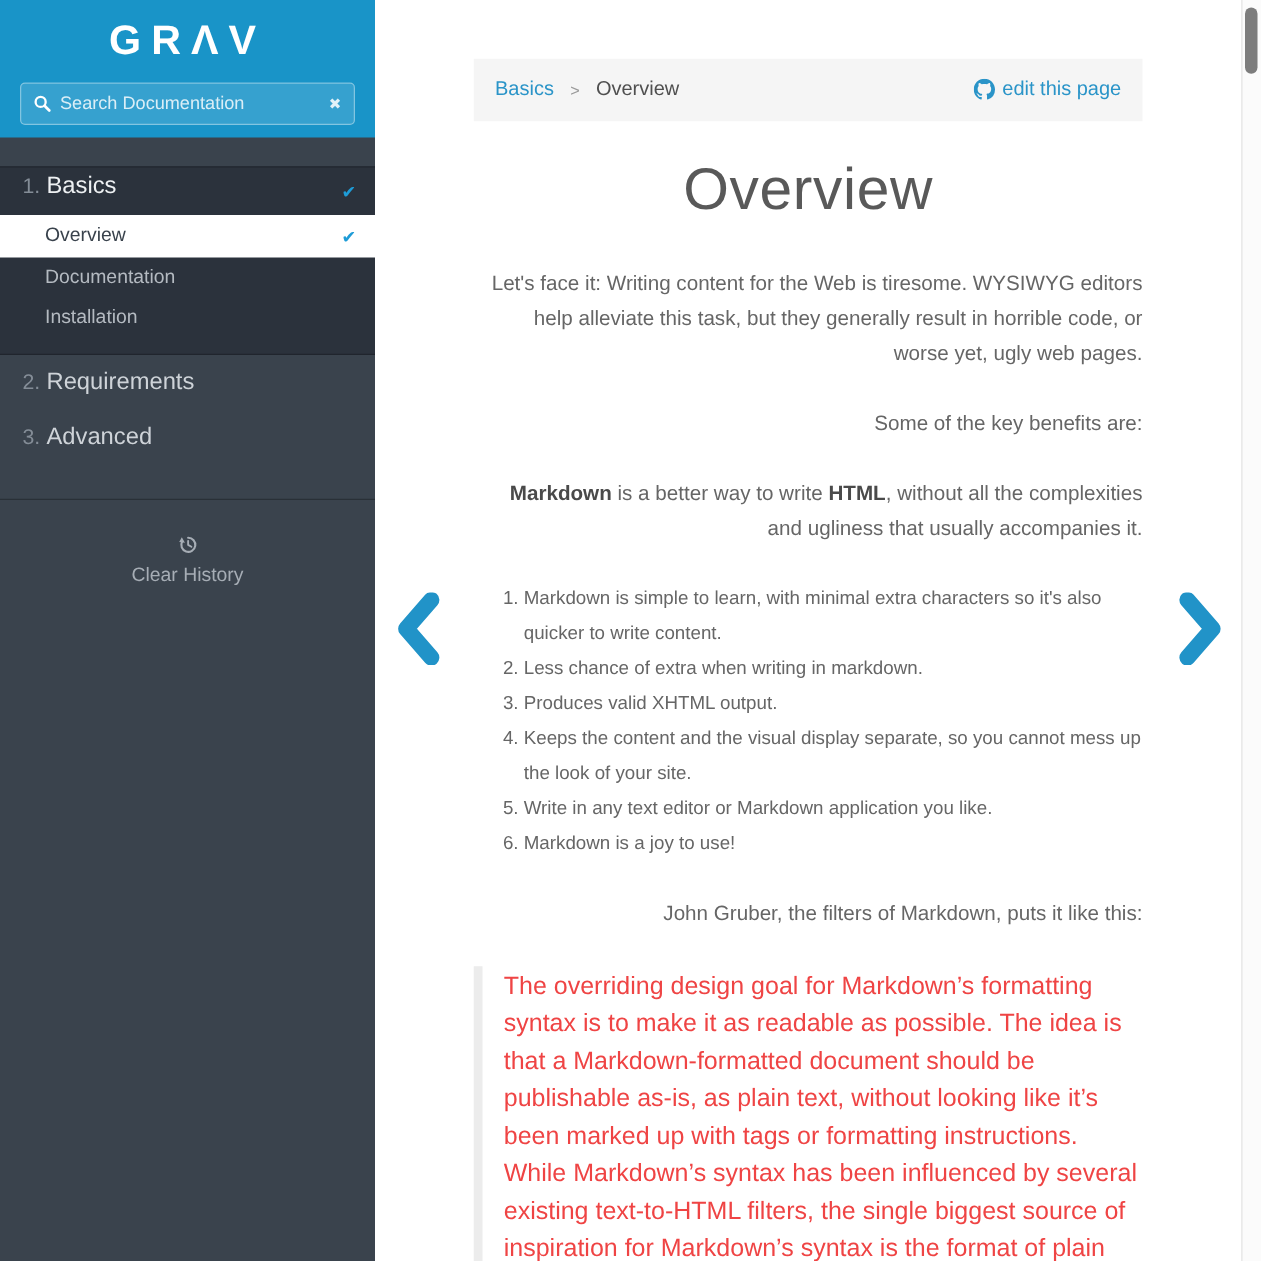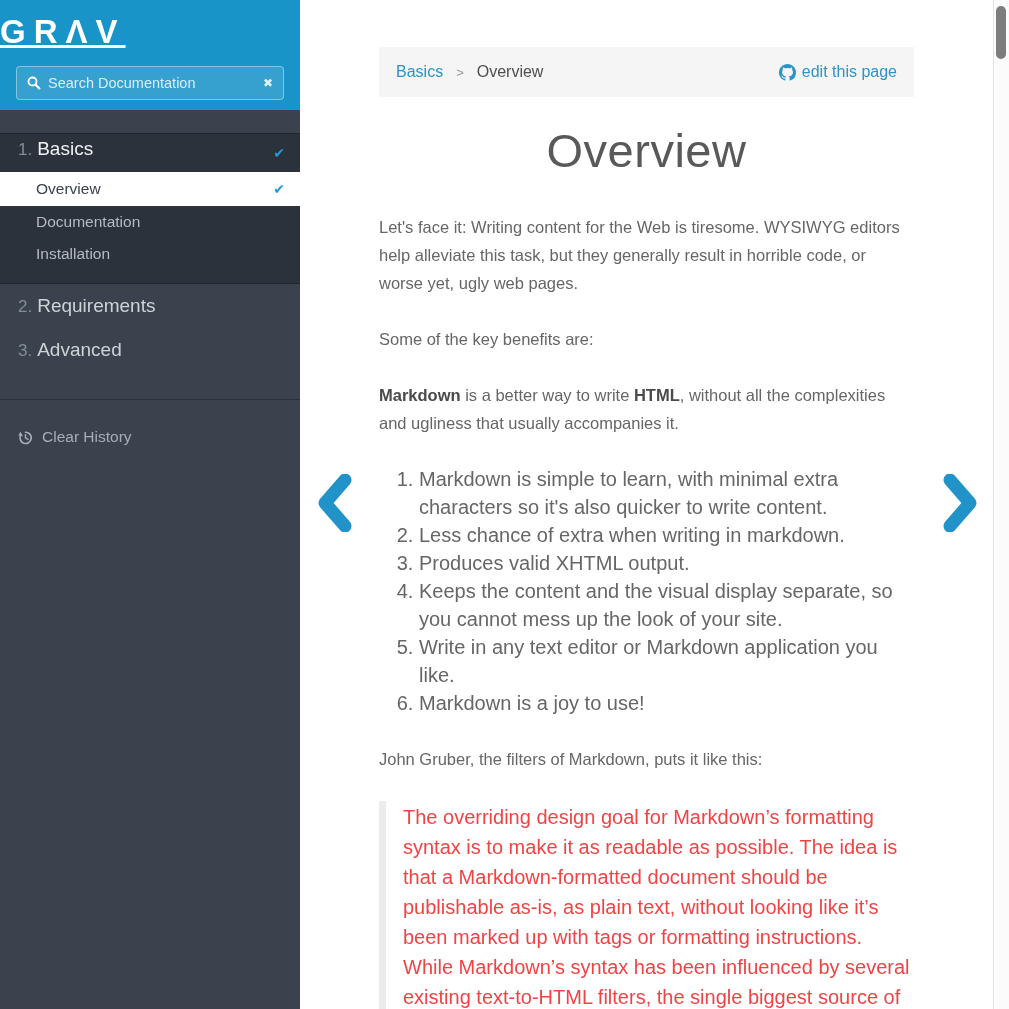--- a/index.html
+++ b/index.html
@@ -8,22 +8,22 @@
     font-family:"Liberation Sans", sans-serif;
     background:#ffffff;
     position:relative;
     color:#666;
   }
 
   
   .sidebar { position:absolute; left:0; top:0; width:300px; height:1009px; background:#3a434d; }
   .side-header { height:110px; background:#1994c8; position:relative; }
   .logo {
-    padding-top:13px; color:#fff;
-    font-size:33px; font-weight:600; letter-spacing:8px; cursor:pointer;text-decoration:underline;
+    text-align:center; padding-top:13px; color:#fff;
+    font-size:33px; font-weight:600; letter-spacing:8px; cursor:pointer;
   }
   .search-box {
     position:absolute; left:16px; top:66px; width:268px; height:29px;
     background:rgba(255,255,255,0.13); border:1px solid rgba(255,255,255,0.38);
     border-radius:4px; display:flex; align-items:center; padding:16px 10px; gap:7px;
   }
   .search-box input {
     flex:1; background:transparent; border:none; outline:none;
     color:#fff; font-size:14.5px; font-family:"Liberation Sans",sans-serif;
   }
@@ -36,39 +36,39 @@
   .chapter.open {
     background:#2b323c; border-top:1px solid rgba(0,0,0,0.25);
     padding:4px 18px 12px; color:#eef1f3;
   }
   .chapter-pages { background:#2b323c; padding-bottom:13px; border-bottom:1px solid rgba(0,0,0,0.25); }
   .page { position:relative; display:block; padding:7px 18px 7px 36px; font-size:15.5px; color:#b4bac1; cursor:pointer; }
   .page.current { background:#ffffff; color:#39424c; padding:8px 18px 8px 36px; }
   .check { position:absolute; right:15px; top:50%; transform:translateY(-50%); color:#1e9cd7; font-size:14px; }
 
   .side-divider { margin-top:27px; border-top:1px solid rgba(0,0,0,0.28); }
-  .clear-history { display:flex; align-items:center; gap:9px; padding:28px 18px; color:#a6adb5; font-size:15.5px; cursor:pointer; }
+  .clear-history { display:flex; align-items:center; gap:9px; padding:28px 18px; color:#a6adb5; font-size:15.5px; cursor:pointer;flex-direction:column; }
 
   
   .main { position:absolute; left:300px; right:16px; top:0; bottom:0; background:#fff; }
   .container { width:535px; margin:0 auto; }
   .crumbbar {
     margin-top:47px; height:50px; background:#f5f5f5;
     display:flex; align-items:center; padding:0 17px; font-size:16px;
   }
   .crumb-link { color:#2a94c8; cursor:pointer; text-decoration:none; }
   .crumb-sep { color:#9a9a9a; margin:0 13px; font-size:13px; }
   .crumb-page { color:#4f4f4f; }
-  .edit-link { margin-left:auto; color:#2a94c8; display:flex; align-items:flex-end; gap:6px; cursor:pointer; }
+  .edit-link { margin-left:auto; color:#2a94c8; display:flex; align-items:flex-start; gap:6px; cursor:pointer; }
 
   h1.title { margin:26px 0 35px; text-align:center; font-size:47px; font-weight:400; color:#595959; letter-spacing:0.5px; }
-  .container p { font-size:16.5px; line-height:28px; color:#666; margin-bottom:28px; }
+  .container p { font-size:16.5px; line-height:28px; color:#666; margin-bottom:28px;text-align:right; }
   .container p strong { color:#4a4a4a; }
   ol.benefits { margin:28px 0 28px; padding-left:40px; }
-  ol.benefits li { font-size:20px; line-height:28px; color:#666; }
+  ol.benefits li { font-size:15px; line-height:28px; color:#666; }
   blockquote.quote {
     border-left:7px solid #ececec; padding:1px 0 1px 17px;
     color:#ef4444; font-size:20px; line-height:30px; margin-bottom:0;
   }
 
   
   .pager { position:absolute; top:474px; width:40px; height:58px; cursor:pointer; }
   .pager.left  { left:314px; }
   .pager.right { left:941px; }
 

